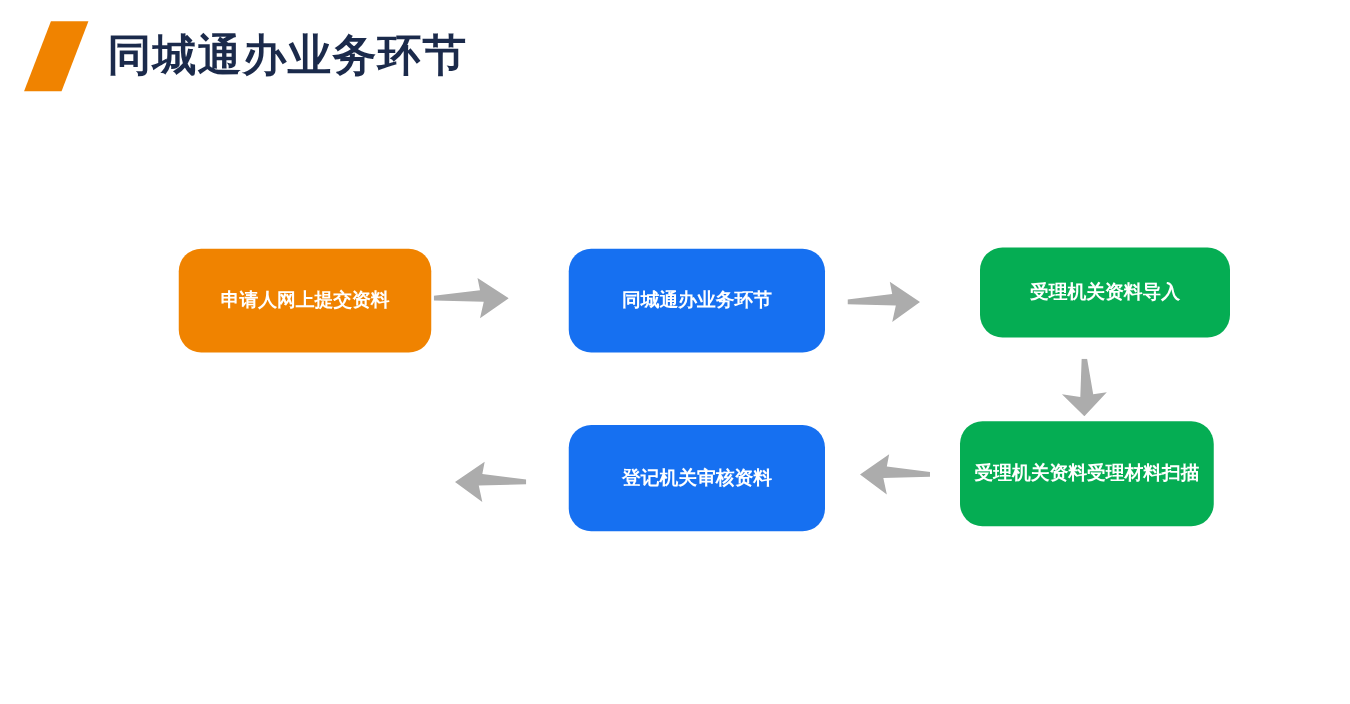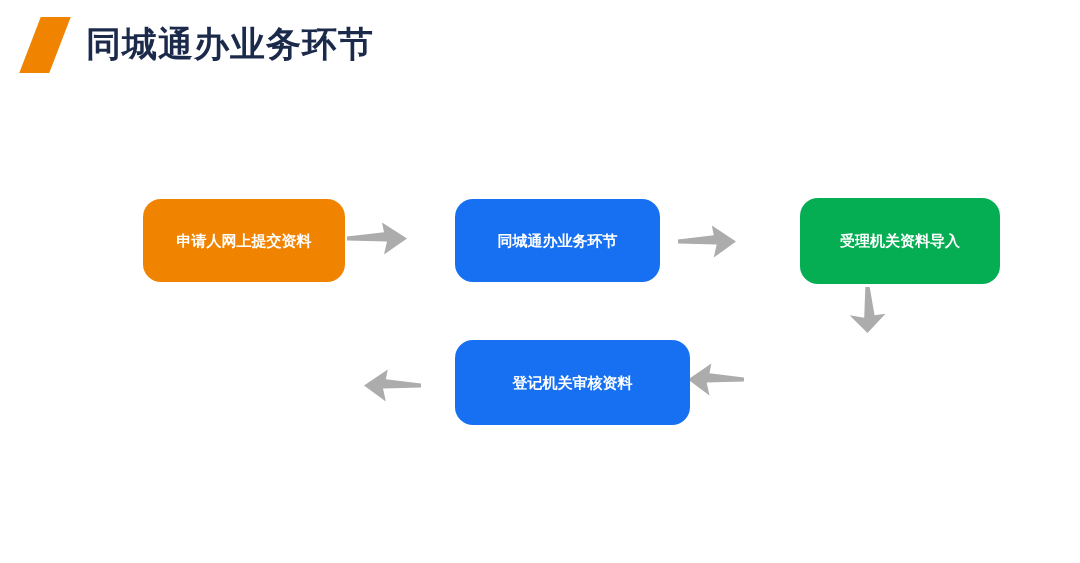--- a/index.html
+++ b/index.html
@@ -45,23 +45,23 @@
     justify-content: center;
     text-align: center;
     line-height: 1.3;
     padding: 0 6px;
     box-sizing: border-box;
     white-space: nowrap;
   }
   .node.wrap { white-space: normal; }
   .node-1 { left: 143px; top: 199px; width: 202px; height: 83px; }
   .node-2 { left: 455px; top: 199px; width: 205px; height: 83px; }
-  .node-3 { left: 800px; top: 198px; width: 200px; height: 86px; }
+  .node-3 { left: 784px; top: 198px; width: 200px; height: 72px; }
   .node-4 { left: 768px; top: 337px; width: 203px; height: 84px; }
-  .node-5 { left: 455px; top: 340px; width: 235px; height: 85px; }
+  .node-5 { left: 455px; top: 340px; width: 205px; height: 85px; }
   .node-6 { left: 143px; top: 349px; width: 202px; height: 84px; }
   
   .arrow { position: absolute; }
   .arrow svg { display: block; width: 100%; height: 100%; }
   .arrow-1 { left: 347px; top: 222px; width: 60px; height: 33px; }
   .arrow-2 { left: 678px; top: 225px; width: 58px; height: 33px; }
   .arrow-3 { left: 849px; top: 287px; width: 37px; height: 46px; }
   .arrow-4 { left: 688px; top: 363px; width: 56px; height: 33px; }
   .arrow-5 { left: 364px; top: 369px; width: 57px; height: 33px; }
 </style>
@@ -90,20 +90,21 @@
   </div>
 
   <div class="node node-3" style="background-color: rgb(5, 173, 83);">受理机关资料导入</div>
 
   <div class="arrow arrow-3">
     <svg viewBox="0 0 34 60" preserveAspectRatio="none">
       <polygon points="19,0 23.5,37 33.5,35 17,60 0.5,37 14,40 15,0" style="fill: rgb(172, 172, 172);"></polygon>
     </svg>
   </div>
 
+  <div class="node node-4 wrap" style="background-color: rgb(5, 173, 83);">受理机关资料受理材料扫描</div>
 
   <div class="arrow arrow-4">
     <svg viewBox="0 0 60 34" preserveAspectRatio="none">
       <polygon points="60,15 23,10.5 25,0.5 0,17 23,33.5 20,20 60,19" style="fill: rgb(172, 172, 172);"></polygon>
     </svg>
   </div>
 
   <div class="node node-5" style="background-color: rgb(22, 112, 241);">登记机关审核资料</div>
 
   <div class="arrow arrow-5">

